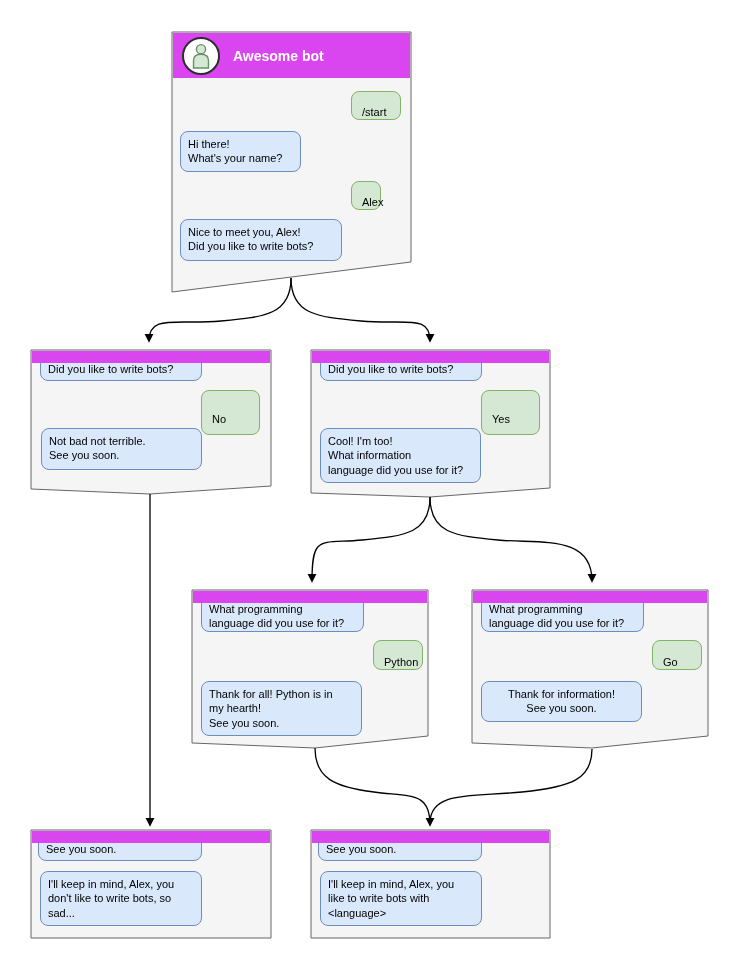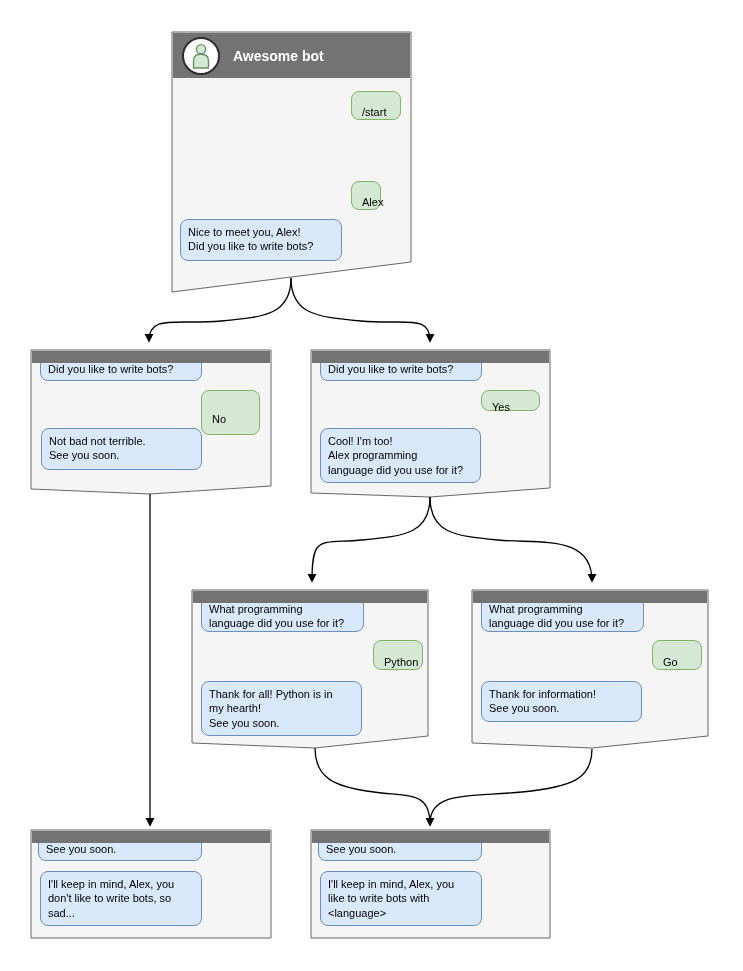--- a/index.html
+++ b/index.html
@@ -1,21 +1,21 @@
 <!DOCTYPE html>
 <html><head>
 <meta charset="utf-8">
 <style>
   html,body { margin:0; padding:0; background:#ffffff; }
   .canvas {
     position:relative; width:743px; height:971px; overflow:hidden;
     background:#ffffff; font-family:"Liberation Sans", sans-serif;
   }
   .layer { position:absolute; left:0; top:0; z-index:1; }
-  .hdr { position:absolute; background:#737373; z-index:3; box-sizing:border-box; }
+  .hdr { position:absolute; background:#d946ef; z-index:3; box-sizing:border-box; }
   .hdr-big { display:flex; align-items:center; }
   .avatar {
     width:38px; height:38px; border-radius:50%; background:#ffffff;
     border:2px solid #2d2d2d; margin-left:9px; box-sizing:border-box;
     display:flex; align-items:center; justify-content:center; flex:0 0 auto;
   }
   .title { color:#ffffff; font-weight:bold; font-size:14px; margin-left:13px; }
   .bubble {
     position:absolute; z-index:2; font-size:11px; line-height:1.3; color:#000000;
     border-radius:8px; box-sizing:border-box; white-space:pre;
@@ -58,50 +58,52 @@
     <div class="avatar">
       <svg width="24" height="26" viewBox="0 0 24 26">
         <circle cx="12" cy="6.2" r="4.6" fill="#d5e8d4" stroke="#6a8f68" stroke-width="1.4"></circle>
         <path d="M4.5,25 V17.5 C4.5,13 7.5,11.2 12,11.2 C16.5,11.2 19.5,13 19.5,17.5 V25 Z" fill="#d5e8d4" stroke="#6a8f68" stroke-width="1.4"></path>
       </svg>
     </div>
     <span class="title">Awesome bot</span>
   </div>
 
   <div class="bubble user" style="left:351px; top:91px; width:50px; height:29px;">/start</div>
+  <div class="bubble bot" style="left:180px; top:131px; width:121px; min-height:40px;">Hi there!
+What's your name?</div>
   <div class="bubble user" style="left:351px; top:181px; width:30px; height:29px;">Alex</div>
   <div class="bubble bot" style="left:180px; top:219px; width:162px; min-height:42px;">Nice to meet you, Alex!
 Did you like to write bots?</div>
 
   <div class="hdr" style="left:32px; top:351px; width:238px; height:12px;"></div>
   <div class="bubble bot" style="left:40px; top:356px; width:162px; height:25px;">Did you like to write bots?</div>
   <div class="bubble user" style="left:201px; top:390px; width:59px; height:45px;">No</div>
   <div class="bubble bot" style="left:41px; top:428px; width:161px; min-height:42px;border-radius:8px;">Not bad not terrible.
 See you soon.</div>
 
   <div class="hdr" style="left:312px; top:351px; width:237px; height:12px;"></div>
   <div class="bubble bot" style="left:320px; top:356px; width:162px; height:25px;">Did you like to write bots?</div>
-  <div class="bubble user" style="left:481px; top:390px; width:59px; height:21px;">Yes</div>
+  <div class="bubble user" style="left:481px; top:390px; width:59px; height:45px;">Yes</div>
   <div class="bubble bot" style="left:320px; top:428px; width:161px; min-height:53px;">Cool! I'm too!
-Alex programming
+What information
 language did you use for it?</div>
 
   <div class="hdr" style="left:193px; top:591px; width:234px; height:12px;"></div>
   <div class="bubble bot" style="left:201px; top:596px; width:163px; height:36px;">What programming
 language did you use for it?</div>
   <div class="bubble user" style="left:373px; top:640px; width:50px; height:30px;">Python</div>
   <div class="bubble bot" style="left:201px; top:681px; width:161px; min-height:50px;">Thank for all! Python is in
 my hearth!
 See you soon.</div>
 
   <div class="hdr" style="left:473px; top:591px; width:234px; height:12px;"></div>
   <div class="bubble bot" style="left:481px; top:596px; width:163px; height:36px;">What programming
 language did you use for it?</div>
   <div class="bubble user" style="left:652px; top:640px; width:50px; height:30px;">Go</div>
-  <div class="bubble bot" style="left:481px; top:681px; width:161px; min-height:38px;">Thank for information!
+  <div class="bubble bot" style="left:481px; top:681px; width:161px; min-height:38px;text-align:center;">Thank for information!
 See you soon.</div>
 
   <div class="hdr" style="left:32px; top:831px; width:238px; height:12px;"></div>
   <div class="bubble bot" style="left:38px; top:836px; width:164px; height:25px;">See you soon.</div>
   <div class="bubble bot" style="left:40px; top:871px; width:162px; min-height:54px;">I'll keep in mind, Alex, you
 don't like to write bots, so
 sad...</div>
 
   <div class="hdr" style="left:312px; top:831px; width:237px; height:12px;"></div>
   <div class="bubble bot" style="left:318px; top:836px; width:164px; height:25px;">See you soon.</div>

